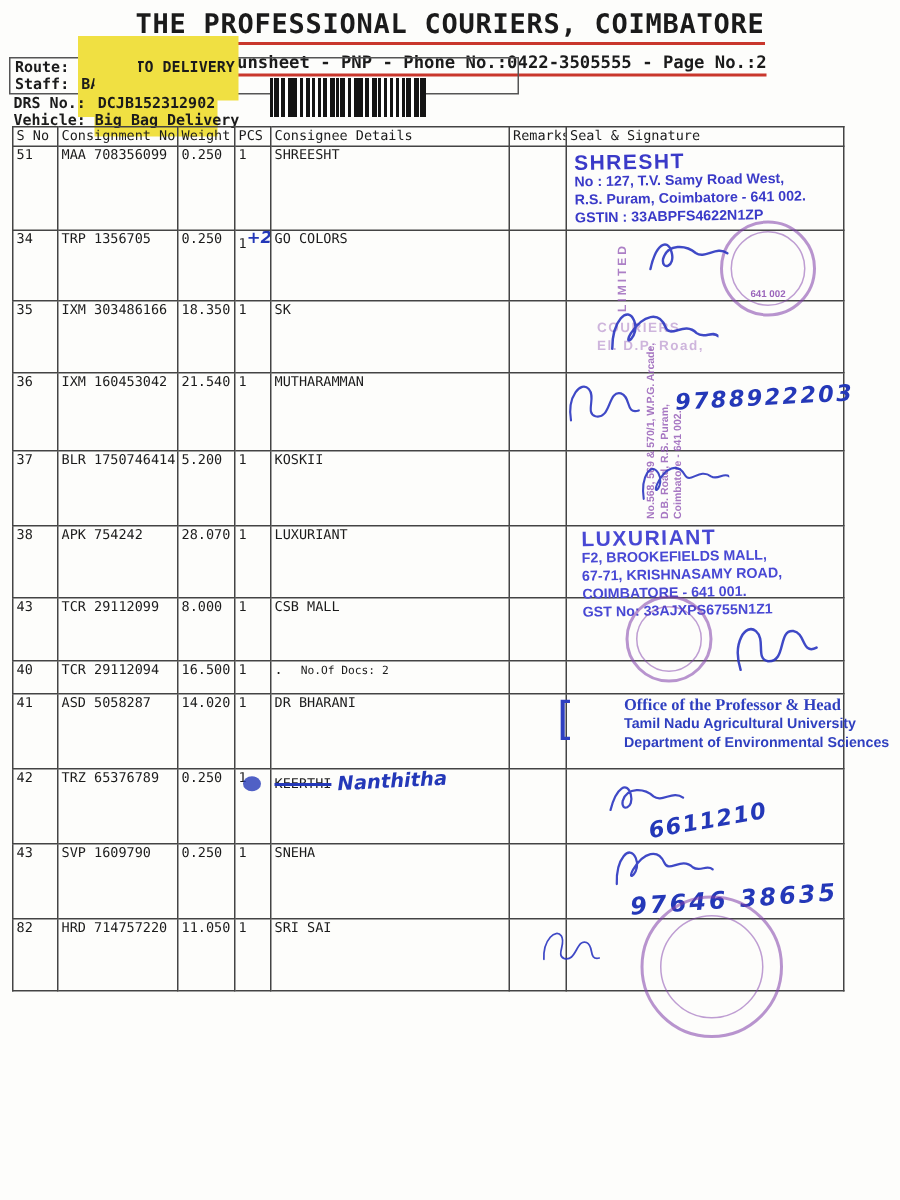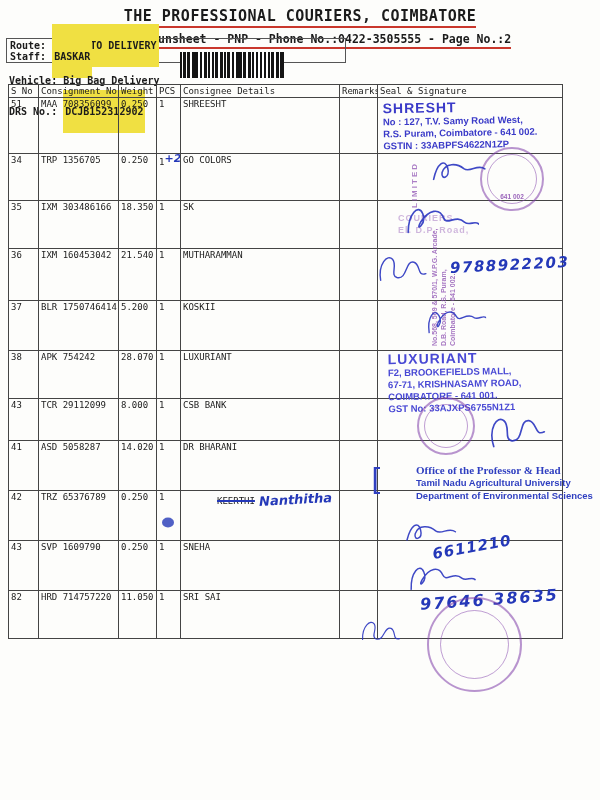--- a/index.html
+++ b/index.html
@@ -5,33 +5,33 @@
   * { margin:0; padding:0; box-sizing:border-box; }
   html,body { background:#ffffff; }
   .page {
     position:relative; width:600px; height:800px; margin:0 auto;
     background:#fdfdfb; color:#1b1b1b;
     font-family:"DejaVu Sans Mono", monospace; overflow:hidden;
   }
   
   .header { position:absolute; top:6px; left:0; width:100%; text-align:center; }
   .title {
-    display:inline-block; font-size:15px; font-weight:bold; letter-spacing:.5px;
+    display:inline-block; font-size:18px; font-weight:bold; letter-spacing:.5px;
     border-bottom:2px solid #c9372c; padding-bottom:1px;
   }
   .subtitle {
     display:inline-block; font-size:11.5px; font-weight:bold; margin-top:3px;
     border-bottom:2px solid #c9372c; padding-bottom:1px;
   }
   
   .info-left-box {
     position:absolute; left:6px; top:38px; width:340px; height:25px;
     border:1px solid #555; padding:1px 3px; font-size:10px; font-weight:bold; line-height:11px;
   }
-  .drs-line { position:absolute; left:9px; top:64px; font-size:10px; font-weight:bold;margin-top:42px; }
+  .drs-line { position:absolute; left:9px; top:64px; font-size:10px; font-weight:bold; }
   .vehicle-line { position:absolute; left:9px; top:75px; font-size:10px; font-weight:bold; }
   .hl { background:#f0e042; padding:16px 2px; }
   .info-right-box {
     position:absolute; left:352px; top:38px; width:210px; height:30px;
     border:1px solid #555; padding:2px 4px; font-size:10px; font-weight:bold; line-height:12px;
   }
   .barcode {
     position:absolute; left:180px; top:52px; width:104px; height:26px;
     background-color:#fff;
     background-image:
@@ -44,21 +44,21 @@
     position:absolute; left:8px; top:84px; width:554px;
     border-collapse:collapse; table-layout:fixed;
   }
   table.grid th, table.grid td {
     border:1px solid #444; vertical-align:top; text-align:left;
     padding:1px 2px; font-size:9px; font-weight:normal;
     white-space:nowrap; overflow:hidden;
   }
   table.grid th { font-size:9px; height:13px; }
   td.c-pcs { text-align:center; }
-  .struck { text-decoration:line-through; text-decoration-color:#2438b8; text-decoration-thickness:2px;margin-left:34px; }
+  .struck { text-decoration:line-through; text-decoration-color:#2438b8; text-decoration-thickness:2px; }
   .docs-note { font-size:7.5px; margin-left:12px; }
   .hand {
     color:#2438b8; font-family:"DejaVu Sans", sans-serif; font-style:italic; font-weight:bold;
   }
   .pcs-extra { position:relative; top:-3px; font-size:11px; }
   .name-hand { font-size:13px; display:inline-block; transform:rotate(-3deg); margin-left:4px; }
   
   .overlays { position:absolute; inset:0; pointer-events:none; }
   .stamp { position:absolute; font-family:"Liberation Sans", sans-serif; font-weight:bold; }
   .stamp .stamp-name { letter-spacing:1px; }
@@ -198,21 +198,30 @@
         <td class="c-pcs">1</td>
         <td>LUXURIANT</td>
         <td></td>
         <td></td>
       </tr>
       <tr style="height:42px">
         <td>43</td>
         <td>TCR 29112099</td>
         <td>8.000</td>
         <td class="c-pcs">1</td>
-        <td>CSB BANK</td>
+        <td>CSB MALL</td>
+        <td></td>
+        <td></td>
+      </tr>
+      <tr style="height:22px">
+        <td>40</td>
+        <td>TCR 29112094</td>
+        <td>16.500</td>
+        <td class="c-pcs">1</td>
+        <td><span>.</span><span class="docs-note">No.Of Docs: 2</span></td>
         <td></td>
         <td></td>
       </tr>
       <tr style="height:50px">
         <td>41</td>
         <td>ASD 5058287</td>
         <td>14.020</td>
         <td class="c-pcs">1</td>
         <td>DR BHARANI</td>
         <td></td>

